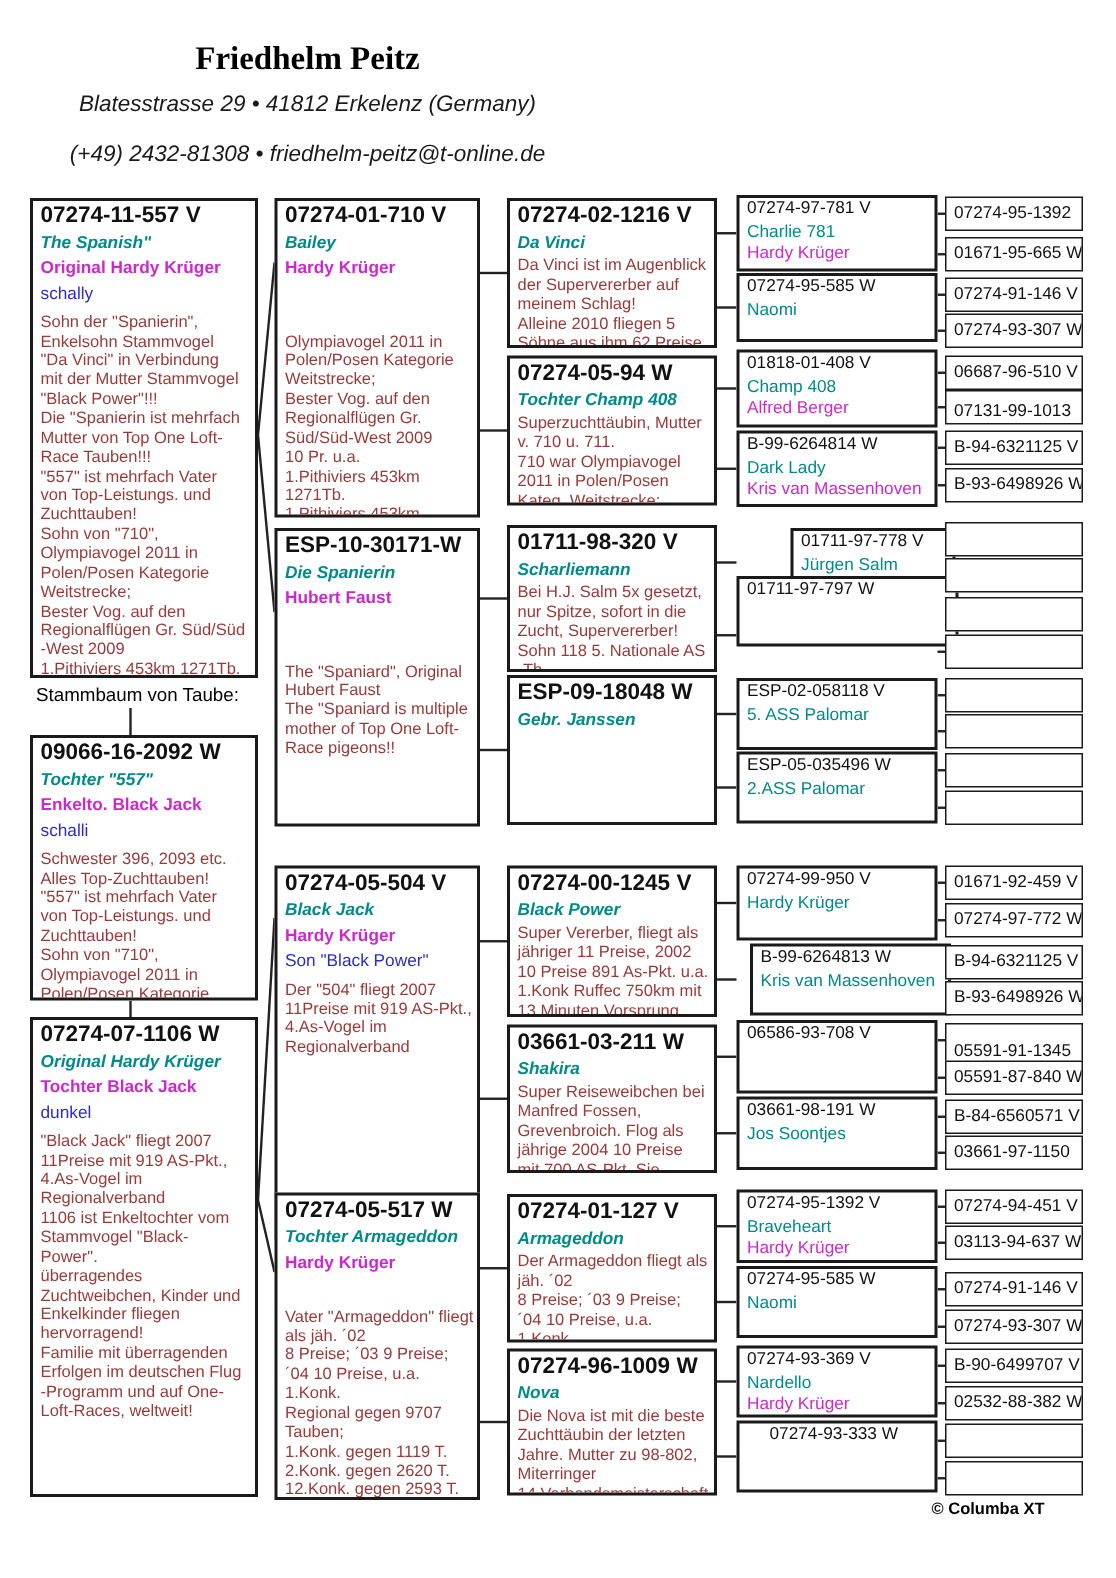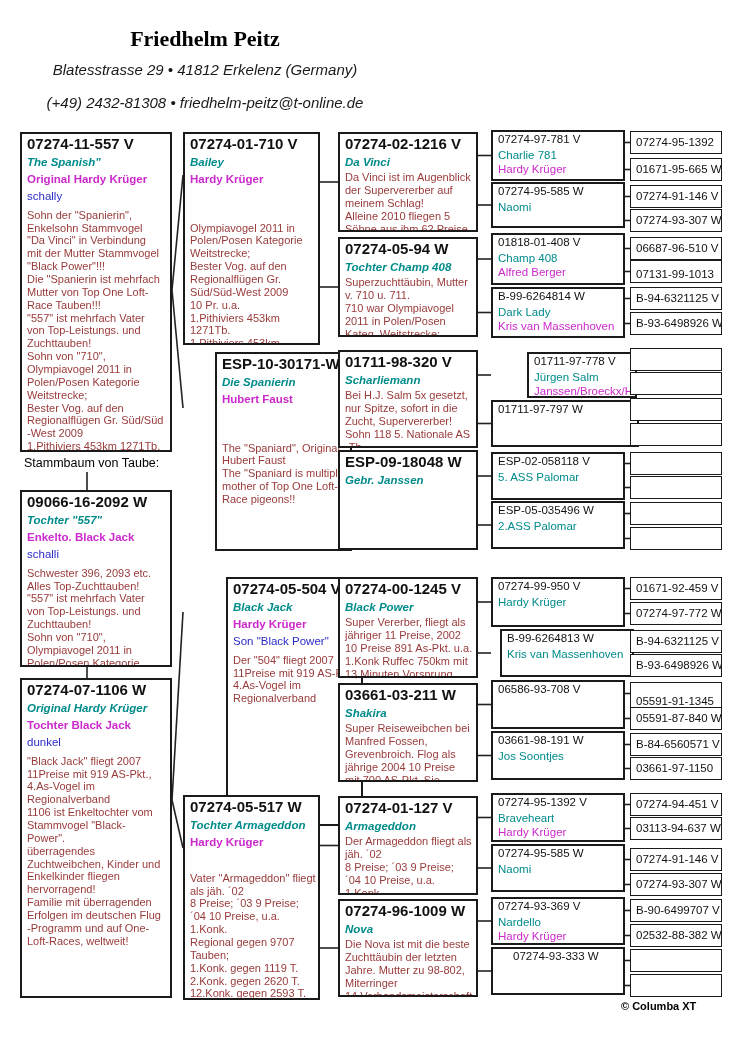--- a/index.html
+++ b/index.html
@@ -174,33 +174,33 @@
 Polen/Posen Kategorie
 Weitstrecke;
 Bester Vog. auf den
 Regionalflügen Gr.
 Süd/Süd-West 2009
 10 Pr. u.a.
 1.Pithiviers 453km
 1271Tb.
 1.Pithiviers 453km 949Tb.</div>
       </div>
-      <div class="pbox gen2" style="left: 183px; top: 352px; width: 137px; height: 199px; margin-left: 32px;">
+      <div class="pbox gen2" style="left: 183px; top: 352px; width: 137px; height: 199px;">
         <div class="b-ring">ESP-10-30171-W</div>
         <div class="b-name">Die Spanierin</div>
         <div class="b-owner">Hubert Faust</div>
         <div class="b-variety">&nbsp;</div>
         <div class="b-desc">
 The "Spaniard", Original
 Hubert Faust
 The "Spaniard is multiple
 mother of Top One Loft-
 Race pigeons!!</div>
       </div>
-      <div class="pbox gen2" style="left: 183px; top: 577px; width: 137px; height: 249px; margin-left: 43px;">
+      <div class="pbox gen2" style="left: 183px; top: 577px; width: 137px; height: 249px;">
         <div class="b-ring">07274-05-504 V</div>
         <div class="b-name">Black Jack</div>
         <div class="b-owner">Hardy Krüger</div>
         <div class="b-variety">Son "Black Power"</div>
         <div class="b-desc">Der "504" fliegt 2007
 11Preise mit 919 AS-Pkt.,
 4.As-Vogel im
 Regionalverband</div>
       </div>
       <div class="pbox gen2" style="left: 183px; top: 795px; width: 137px; height: 205px;">
@@ -303,21 +303,21 @@
       <div class="pbox gen4" style="left: 491px; top: 287px; width: 134px; height: 51px;">
         <div class="b-ring">B-99-6264814 W</div>
         <div class="b-name">Dark Lady</div>
         <div class="b-owner">Kris van Massenhoven</div>
       </div>
       <div class="pbox gen4" style="left: 491px; top: 352px; width: 110px; height: 46px; margin-left: 36px;">
         <div class="b-ring">01711-97-778 V</div>
         <div class="b-name">Jürgen Salm</div>
         <div class="b-owner">Janssen/Broeckx/Hofk</div>
       </div>
-      <div class="pbox gen4" style="left: 491px; top: 400px; width: 148px; height: 47px;">
+      <div class="pbox gen4" style="left: 491px; top: 384px; width: 148px; height: 47px;">
         <div class="b-ring">01711-97-797 W</div>
       </div>
       <div class="pbox gen4" style="left: 491px; top: 452px; width: 134px; height: 48px;">
         <div class="b-ring">ESP-02-058118 V</div>
         <div class="b-name">5. ASS Palomar</div>
       </div>
       <div class="pbox gen4" style="left: 491px; top: 501px; width: 134px; height: 48px;">
         <div class="b-ring">ESP-05-035496 W</div>
         <div class="b-name">2.ASS Palomar</div>
       </div>

